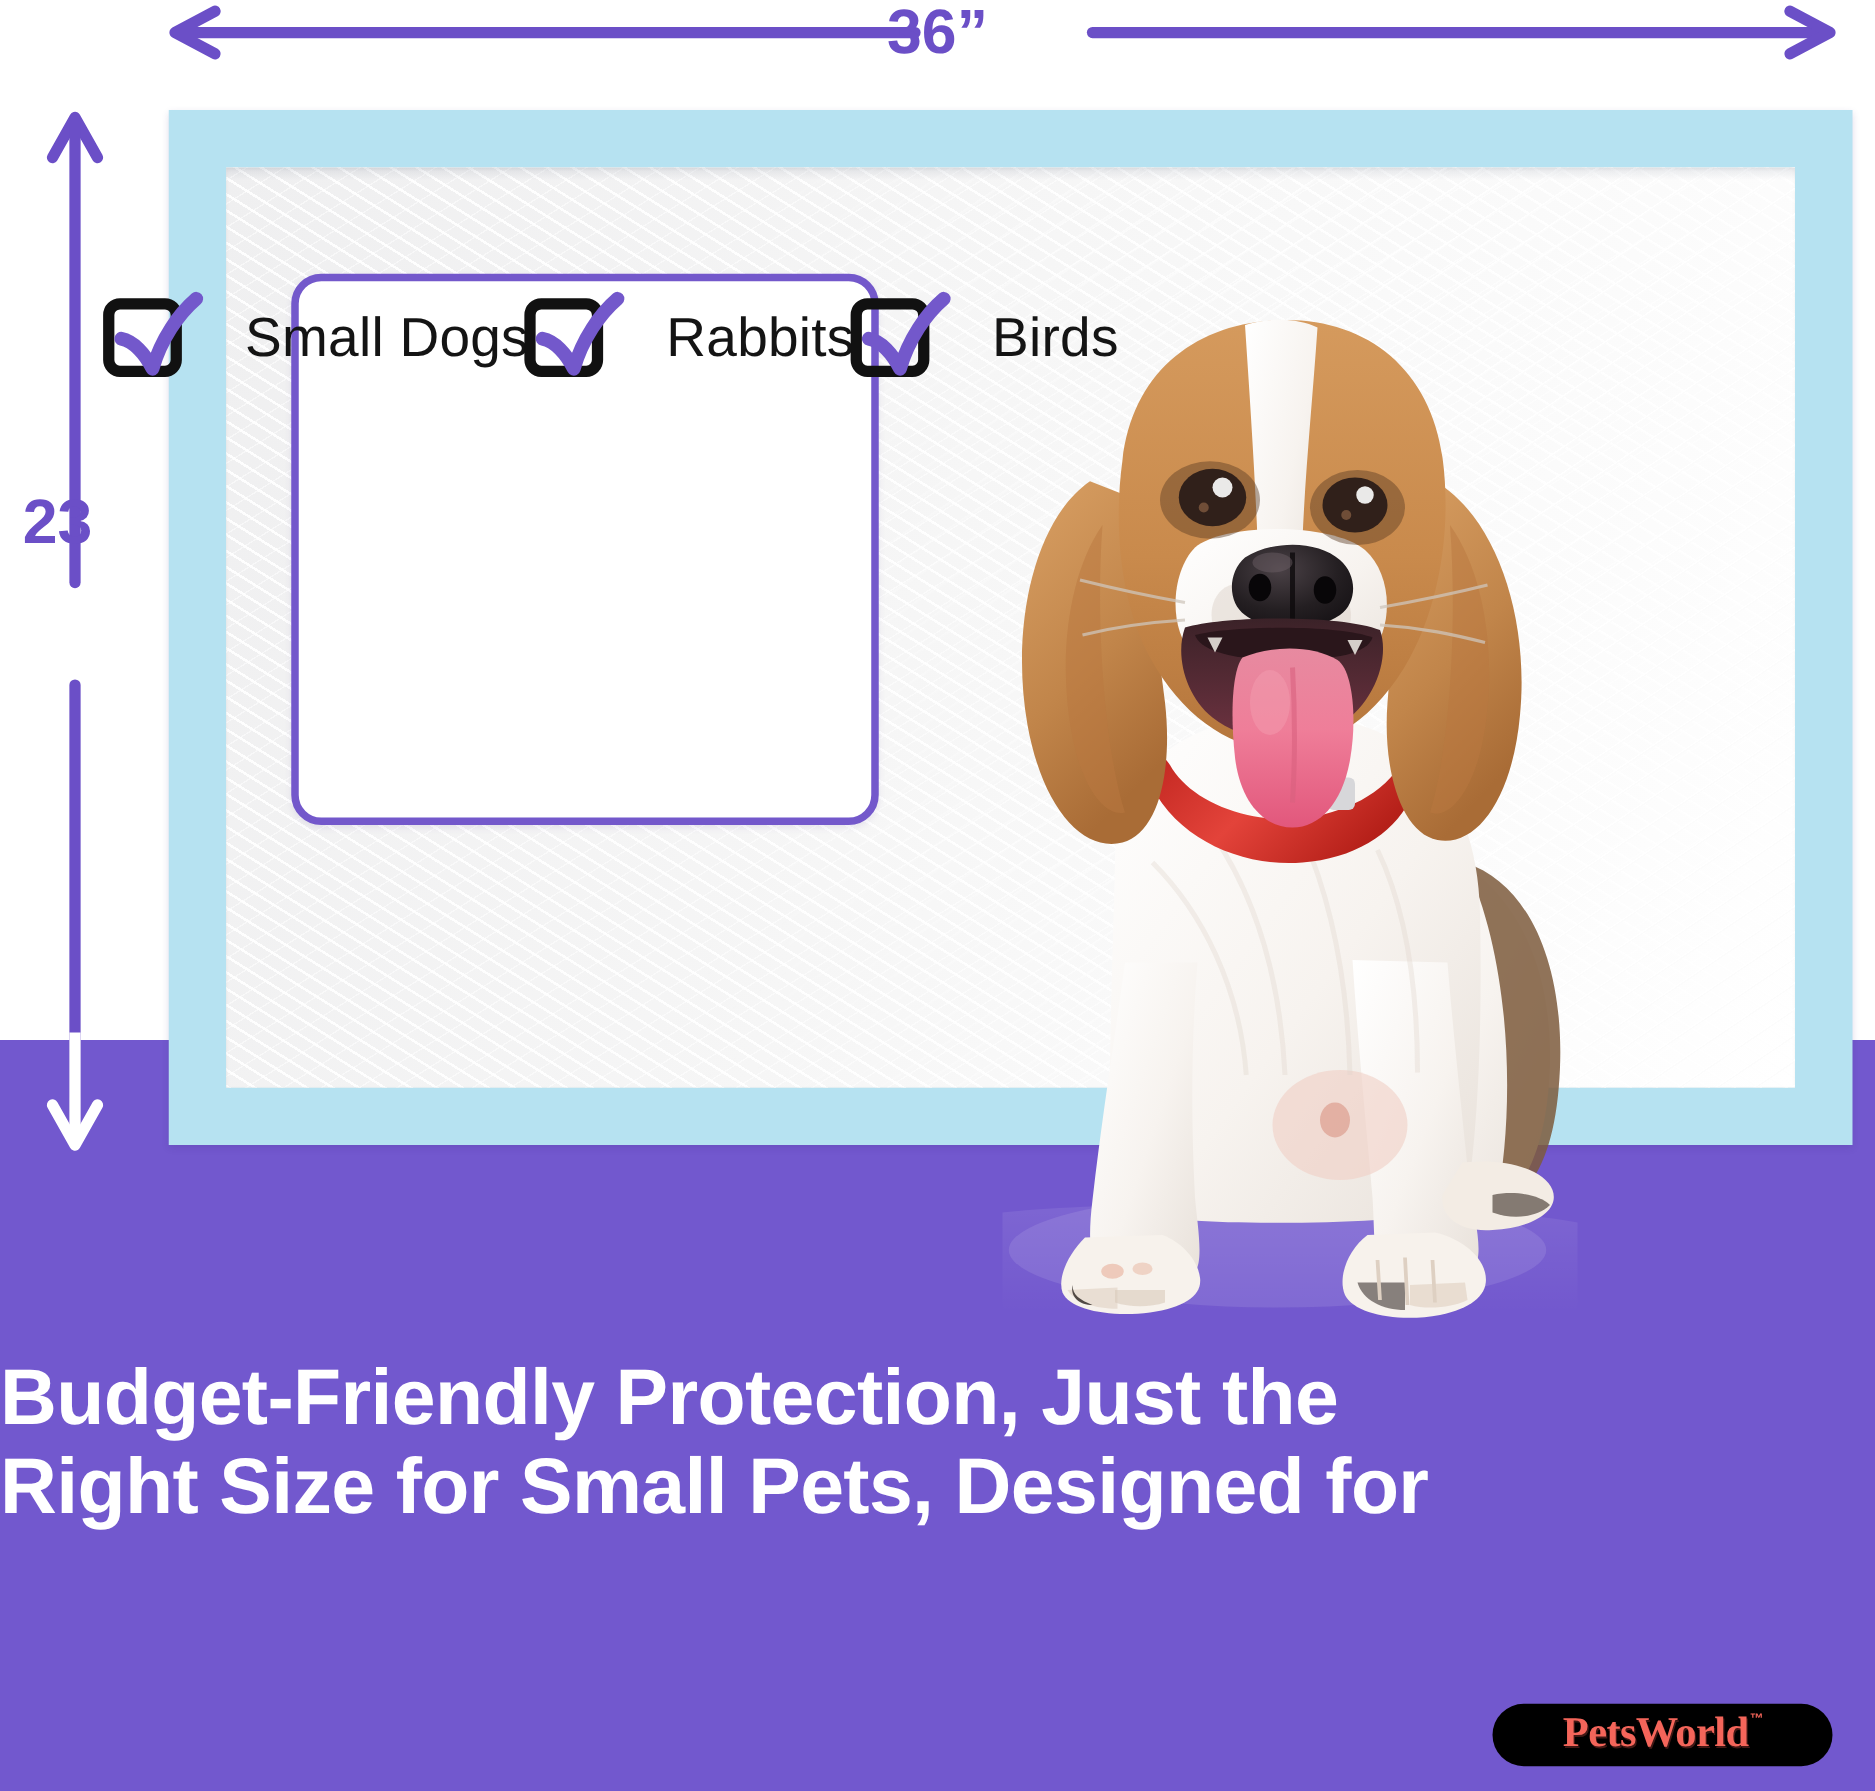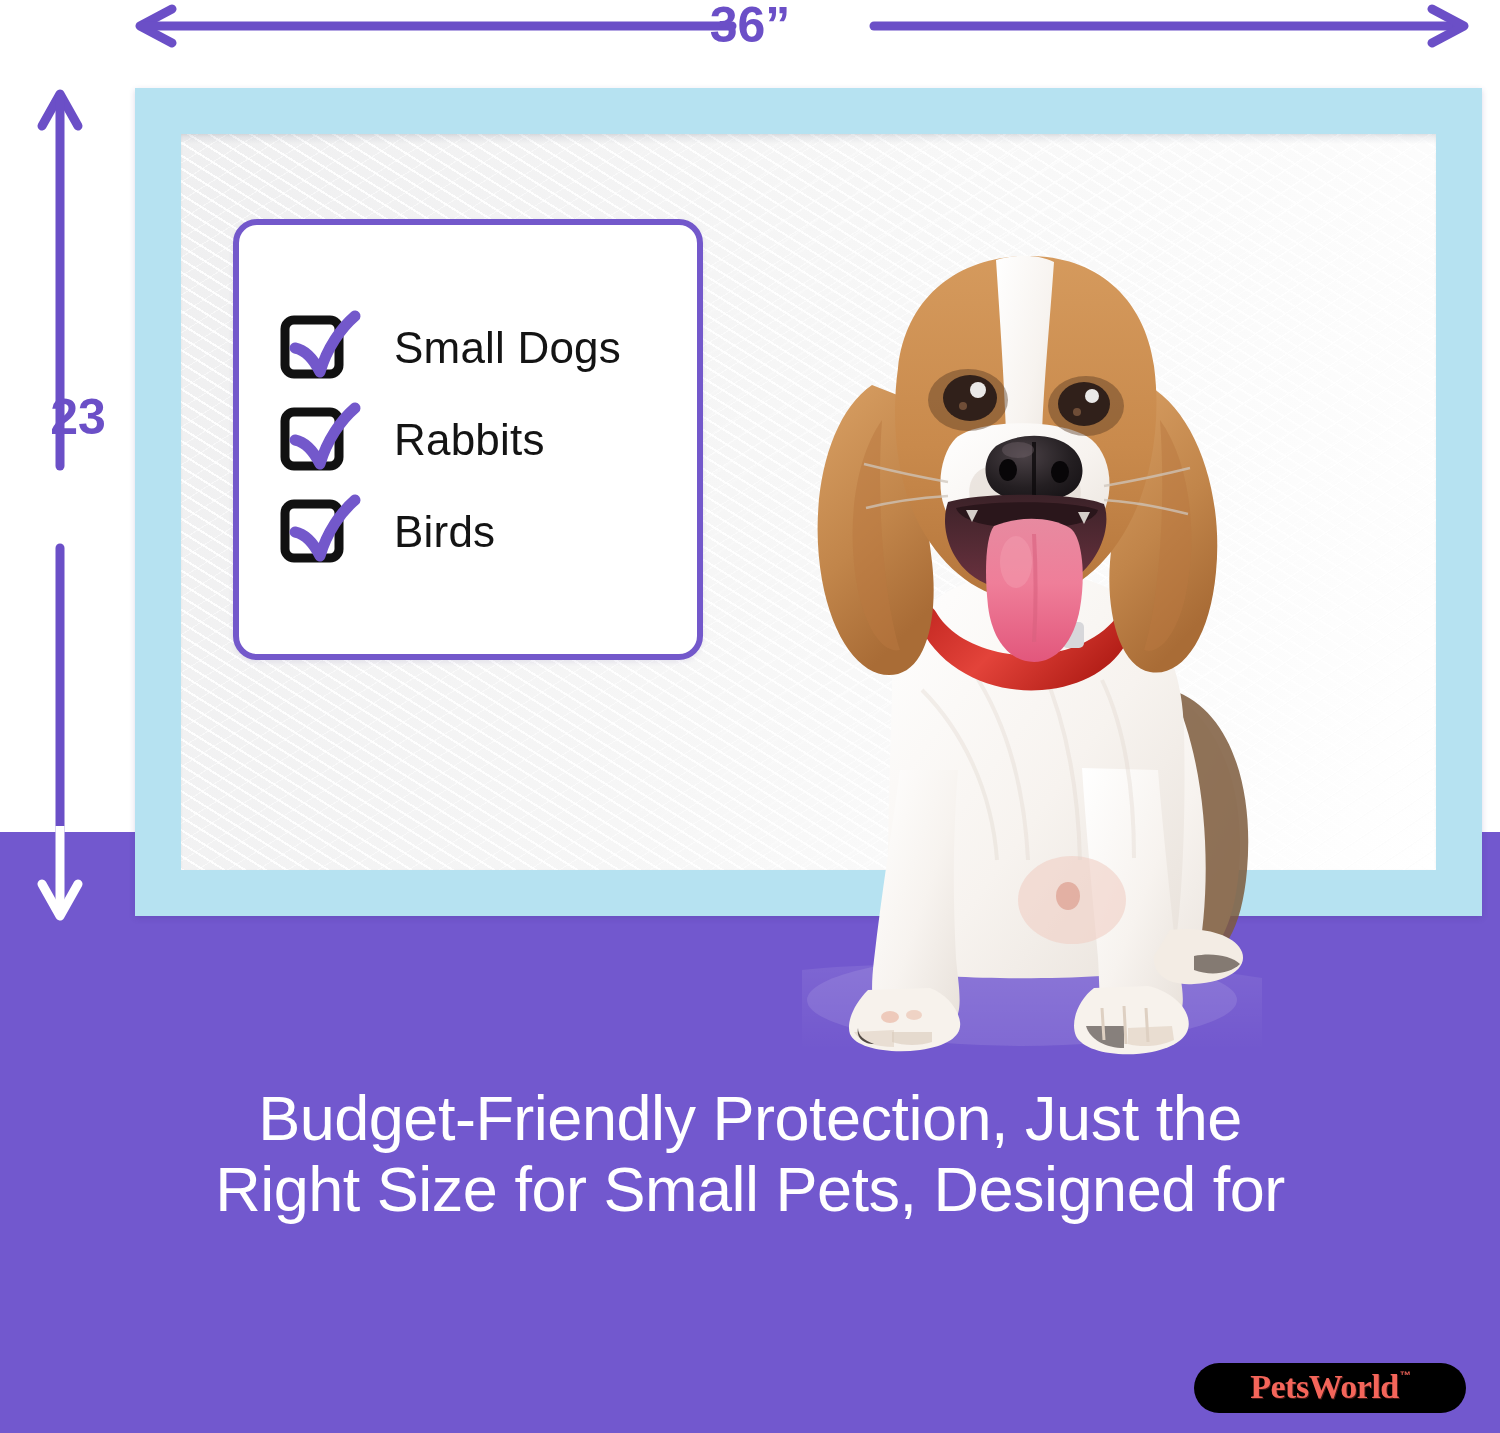--- a/index.html
+++ b/index.html
@@ -47,21 +47,21 @@
   .pad-shadowline{
     position:absolute;left:46px;right:46px;top:46px;height:10px;
     background:linear-gradient(to bottom, rgba(120,130,150,.16), rgba(0,0,0,0));
   }
 
   
   .checklist{
     position:absolute;left:233px;top:219px;width:470px;height:441px;
     background:#ffffff;border:6px solid #7358cb;border-radius:24px;
     box-sizing:border-box;
-    display:flex;flex-direction:column;justify-content:center;
+    display:flex;flex-direction:row;justify-content:center;
     padding:0 0 0 45px;
     box-shadow:0 2px 5px rgba(90,70,160,.10);
   }
   .check-row{display:flex;align-items:center;height:92px;}
   .check-box{position:relative;width:62px;height:58px;flex:0 0 62px;margin-right:48px;}
   .check-box svg{position:absolute;left:-3px;top:-13px;width:78px;height:76px;overflow:visible;}
   .check-label{
     font-size:44px;color:#141414;letter-spacing:.2px;
     font-family:"Liberation Sans","DejaVu Sans",sans-serif;
     white-space:nowrap;line-height:1;
@@ -70,33 +70,32 @@
   .h-label{
     position:absolute;left:0;right:0;top:-9px;text-align:center;
     font-size:50px;font-weight:bold;color:#6b4fc7;letter-spacing:0px;
     font-family:"Liberation Sans","DejaVu Sans",sans-serif;
   }
   .v-arrow{position:absolute;left:28px;top:86px;width:64px;height:832px;}
   .v-label{
     position:absolute;left:0;width:92px;top:388px;text-align:center;
     font-size:50px;font-weight:bold;color:#6b4fc7;
     font-family:"Liberation Sans","DejaVu Sans",sans-serif;
-    margin-left:32px;
   }
   
   .v-arrow-white{position:absolute;left:28px;top:826px;width:64px;height:96px;}
 
   
   .dog{position:absolute;left:742px;top:170px;width:560px;height:900px;}
 
   
   .headline{
     position:absolute;left:0;top:1083px;width:1500px;
-    text-align:center;color:#ffffff;
-    font-size:63px;font-weight:normal;line-height:1.13;
+    color:#ffffff;
+    font-size:63px;font-weight:bold;line-height:1.13;
     letter-spacing:-0.5px;
     font-family:"Liberation Sans","DejaVu Sans",sans-serif;
   }
   .headline .ln{display:block;white-space:nowrap;}
 
   
   .logo{
     position:absolute;left:1194px;top:1363px;width:272px;height:50px;
     background:#000000;border-radius:25px;
     display:flex;align-items:center;justify-content:center;

